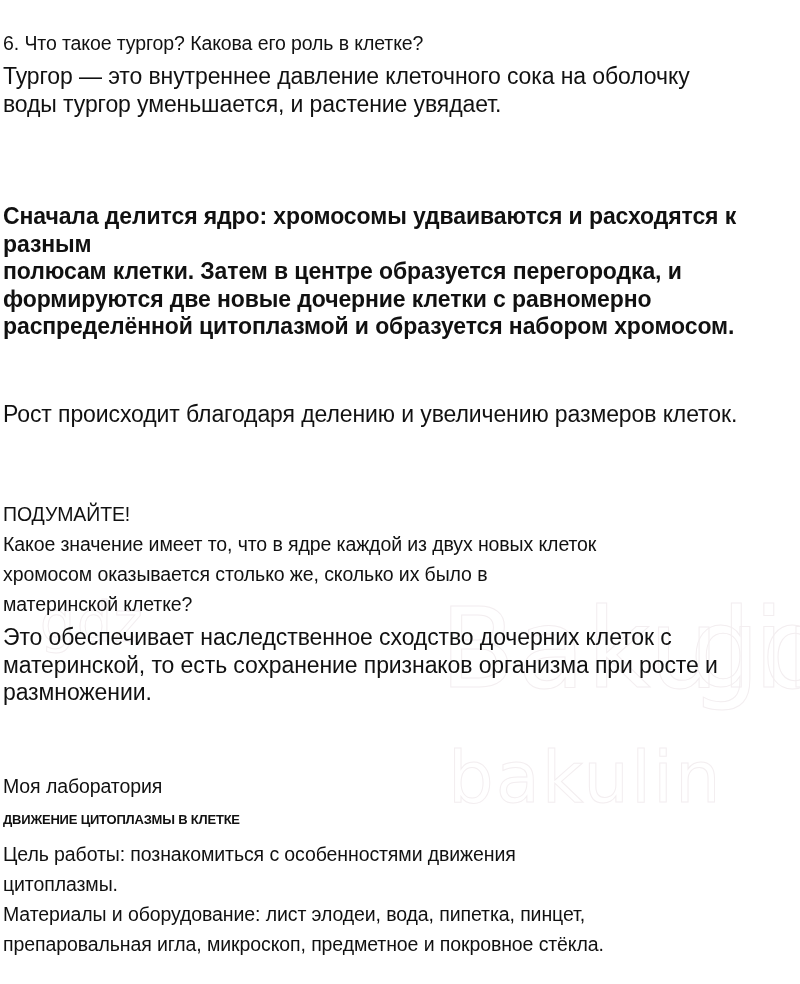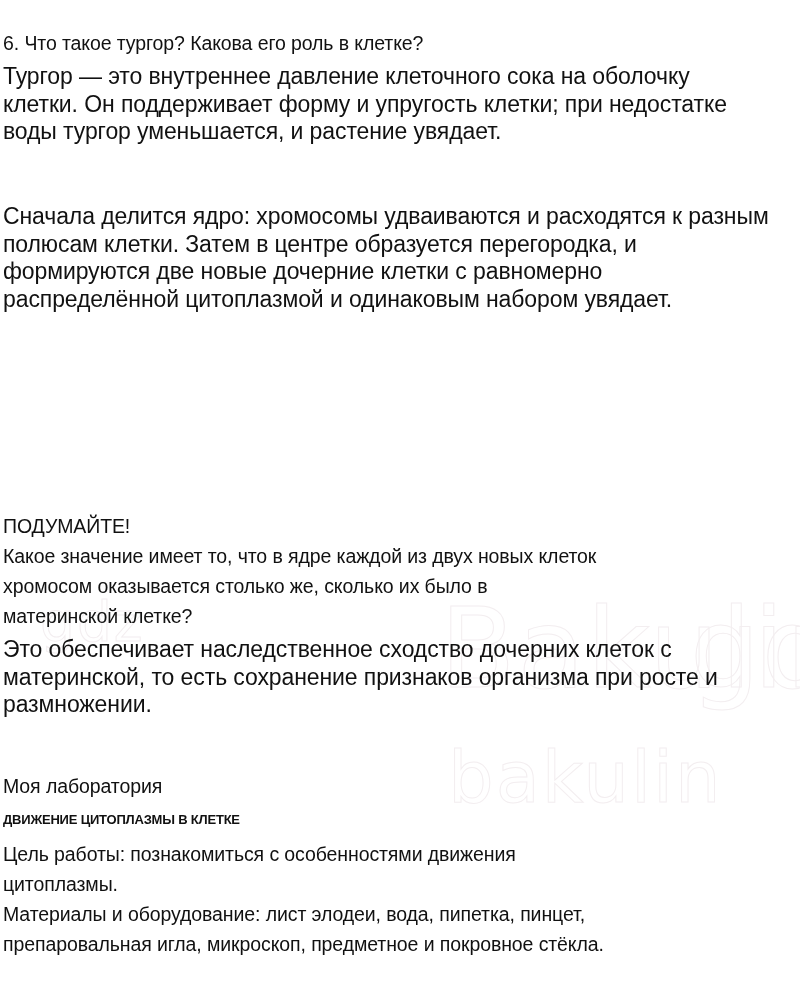--- a/index.html
+++ b/index.html
@@ -36,38 +36,40 @@
 
 <div class="watermark wm1">Bakulin</div>
 <div class="watermark wm2">bakulin</div>
 <div class="watermark wm3">gd</div>
 <div class="watermark wm4">gdz</div>
 
 <div class="block" style="top:28px;">
   <p class="h">6. Что такое тургор? Какова его роль в клетке?</p>
   <div style="margin-top:5px;">
     <p class="p">Тургор — это внутреннее давление клеточного сока на оболочку</p>
-    <p class="p">клетки. Он поддерживает форму и упругость клетки; при недостатке</p>
     <p class="p">воды тургор уменьшается, и растение увядает.</p>
   </div>
 </div>
 
 <div class="block" style="top:198px;">
-  <div style="margin-top:5px;">
+  <div style="margin-top:5px;font-weight:bold;">
     <p class="p">Сначала делится ядро: хромосомы удваиваются и расходятся к разным</p>
     <p class="p">полюсам клетки. Затем в центре образуется перегородка, и</p>
     <p class="p">формируются две новые дочерние клетки с равномерно</p>
-    <p class="p">распределённой цитоплазмой и одинаковым набором увядает.</p>
+    <p class="p">распределённой цитоплазмой и образуется набором хромосом.</p>
   </div>
 </div>
 
 <div class="block" style="top:396px;">
+  <div style="margin-top:5px;">
+    <p class="p">Рост происходит благодаря делению и увеличению размеров клеток.</p>
+  </div>
 </div>
 
-<div class="block" style="top:511px;">
+<div class="block" style="top:499px;">
   <p class="h">ПОДУМАЙТЕ!</p>
   <p class="h">Какое значение имеет то, что в ядре каждой из двух новых клеток</p>
   <p class="h">хромосом оказывается столько же, сколько их было в</p>
   <p class="h">материнской клетке?</p>
   <div style="margin-top:5px;">
     <p class="p">Это обеспечивает наследственное сходство дочерних клеток с</p>
     <p class="p">материнской, то есть сохранение признаков организма при росте и</p>
     <p class="p">размножении.</p>
   </div>
 </div>

